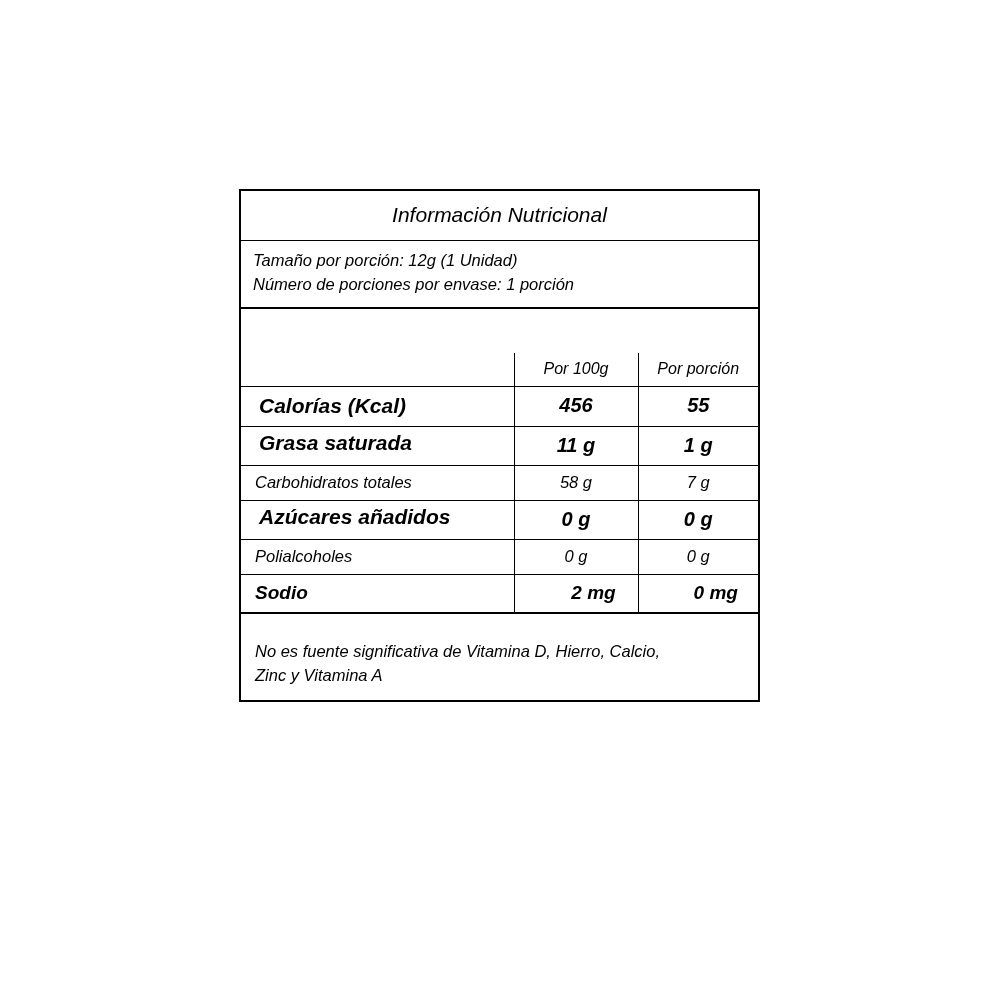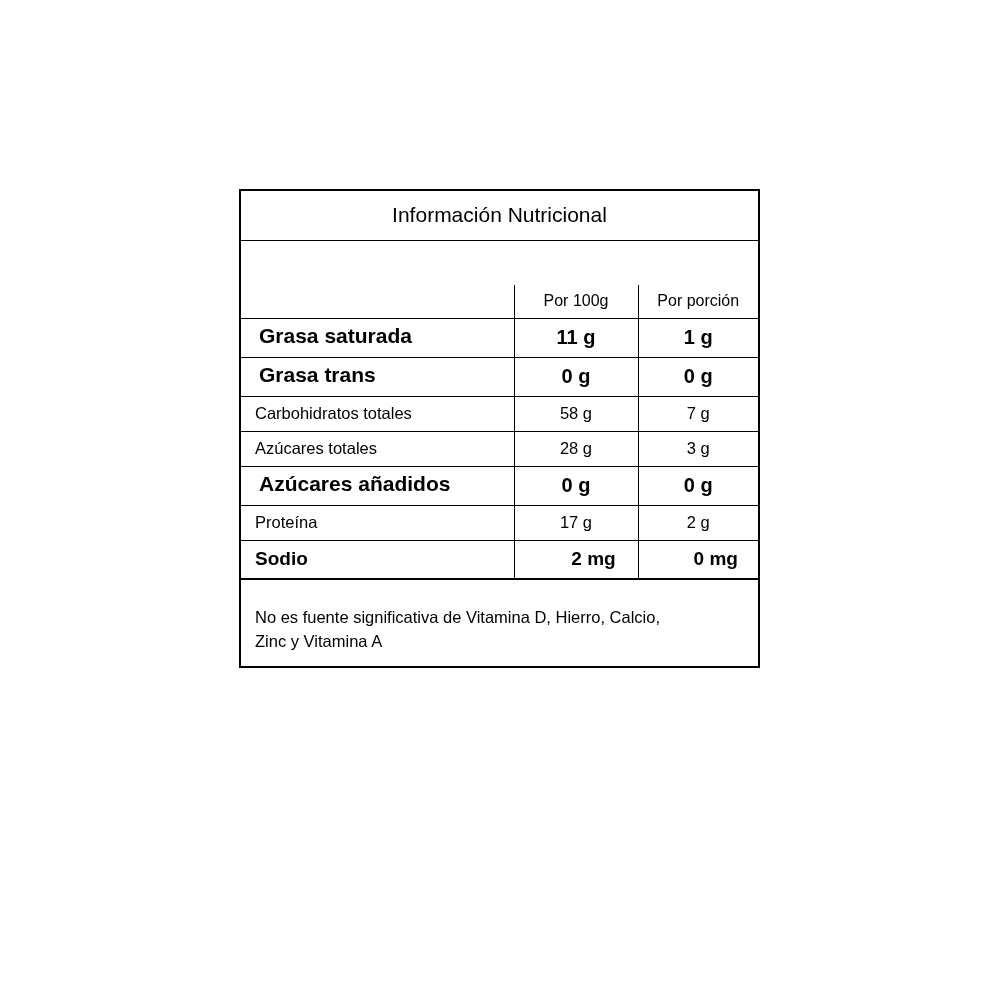--- a/index.html
+++ b/index.html
@@ -8,20 +8,21 @@
     width: 1000px;
     height: 1000px;
     background: #ffffff;
     font-family: "Liberation Sans", sans-serif;
     color: #000000;
   }
   .page {
     position: relative;
     width: 1000px;
     height: 1000px;
+    font-style: italic;
   }
   .panel {
     position: absolute;
     left: 239px;
     top: 189px;
     width: 521px;
     border: 2px solid #000000;
     box-sizing: border-box;
     background: #ffffff;
   }
@@ -109,72 +110,71 @@
   }
 </style>
 </head>
 <body>
 
 <div class="page">
   <div class="panel">
 
     <div class="title-row">Información Nutricional</div>
 
+    <div class="serving-row">
+      <div>Tamaño por porción: 12g (1 Unidad)</div>
+      <div>Número de porciones por envase: 1 porción</div>
+    </div>
 
     <table>
       <colgroup>
         <col class="c-name">
         <col class="c-100">
         <col class="c-port">
       </colgroup>
       <tbody>
         <tr class="hdr">
           <td class="cell-name"></td>
           <td class="cell-val">Por 100g</td>
           <td class="cell-val last">Por porción</td>
         </tr>
 
+        <tr class="calories">
+          <td class="cell-name">Calorías (Kcal)</td>
+          <td class="cell-val">456</td>
+          <td class="cell-val last">55</td>
+        </tr>
 
 
         <tr class="big">
           <td class="cell-name">Grasa saturada</td>
           <td class="cell-val">11 g</td>
           <td class="cell-val last">1 g</td>
         </tr>
 
-        <tr class="big">
-          <td class="cell-name">Grasa trans</td>
-          <td class="cell-val">0 g</td>
-          <td class="cell-val last">0 g</td>
-        </tr>
 
         <tr>
           <td class="cell-name">Carbohidratos totales</td>
           <td class="cell-val">58 g</td>
           <td class="cell-val last">7 g</td>
         </tr>
 
-        <tr>
-          <td class="cell-name">Azúcares totales</td>
-          <td class="cell-val">28 g</td>
-          <td class="cell-val last">3 g</td>
-        </tr>
 
         <tr class="big">
           <td class="cell-name">Azúcares añadidos</td>
           <td class="cell-val">0 g</td>
           <td class="cell-val last">0 g</td>
         </tr>
 
+        <tr>
+          <td class="cell-name">Polialcoholes</td>
+          <td class="cell-val">0 g</td>
+          <td class="cell-val last">0 g</td>
+        </tr>
 
-        <tr>
-          <td class="cell-name">Proteína</td>
-          <td class="cell-val">17 g</td>
-          <td class="cell-val last">2 g</td>
-        </tr>
 
         <tr class="bold-small last-data">
           <td class="cell-name">Sodio</td>
           <td class="cell-val">2 mg</td>
           <td class="cell-val last">0 mg</td>
         </tr>
       </tbody>
     </table>
 
     <div class="footnote">

